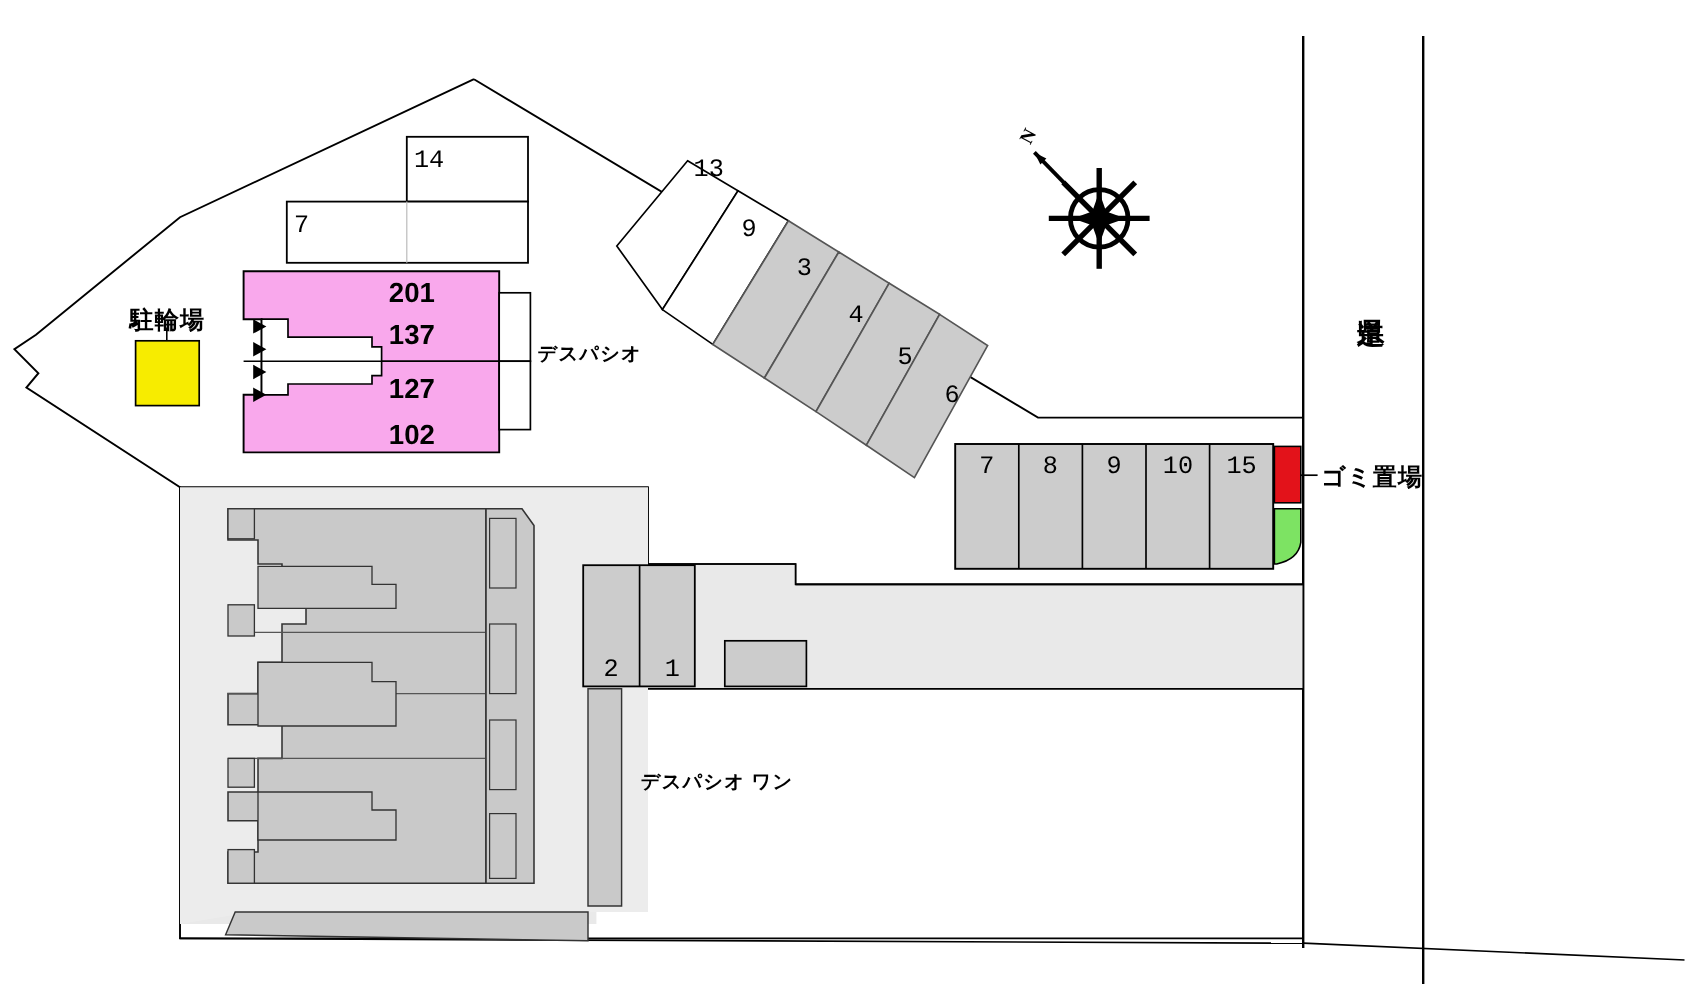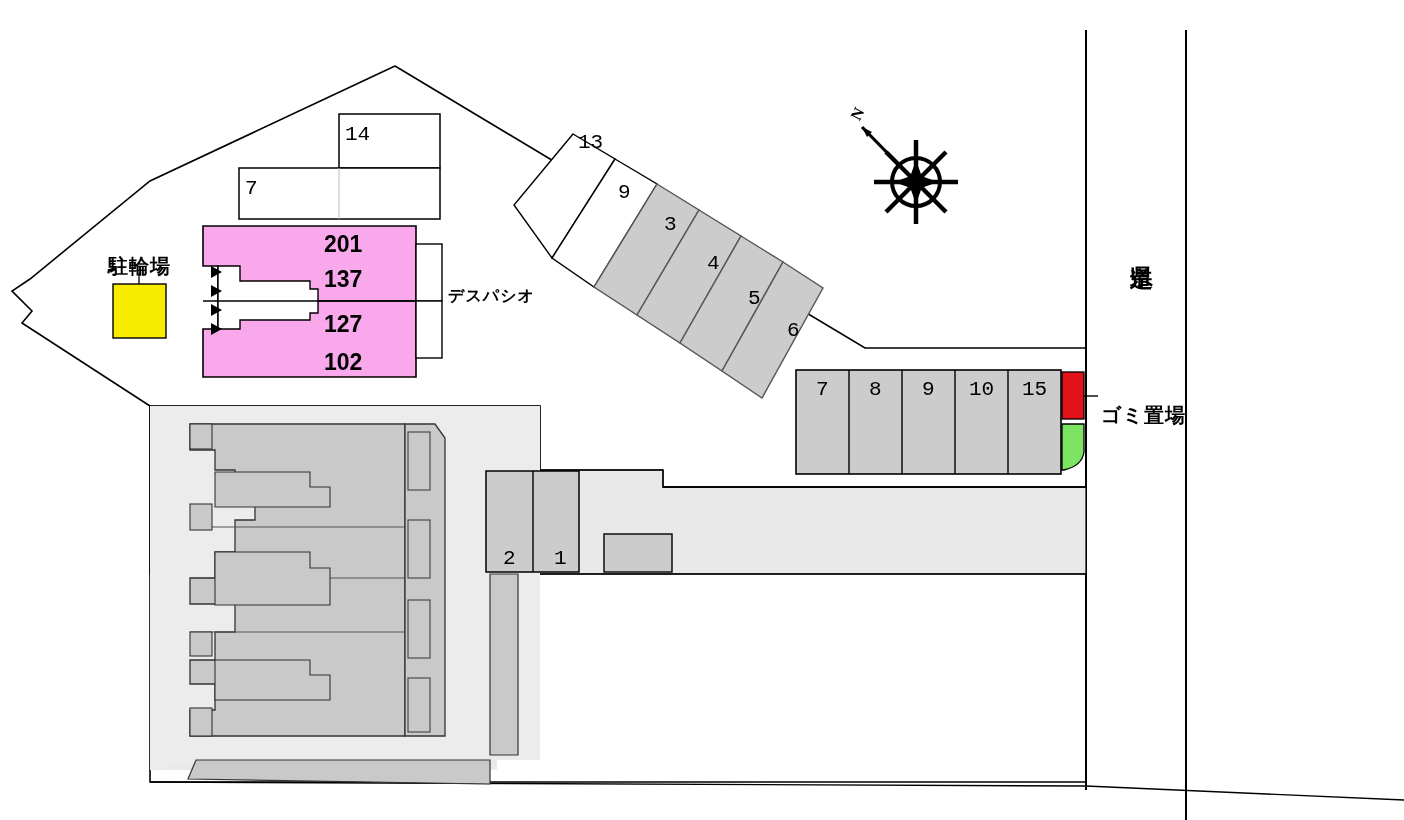--- a/index.html
+++ b/index.html
@@ -233,22 +233,23 @@
 
   <div class="lbl lbl-num" style="left:503px; top:548px;">2</div>
   <div class="lbl lbl-num" style="left:554px; top:548px;">1</div>
 
   <div class="lbl lbl-unit" style="left:324px; top:233px;">201</div>
   <div class="lbl lbl-unit" style="left:324px; top:268px;">137</div>
   <div class="lbl lbl-unit" style="left:324px; top:313px;">127</div>
   <div class="lbl lbl-unit" style="left:324px; top:351px;">102</div>
 
   <div class="lbl lbl-jp" style="left:448px; top:288px;">デスパシオ</div>
+  <div class="lbl lbl-jp" style="left:534px; top:645px;">デスパシオ ワン</div>
 
   <div class="lbl lbl-jp-sm" style="left:108px; top:256px;">駐輪場</div>
 
-  <div class="lbl lbl-jp-sm" style="left:1101px; top:387px;margin-top:18px;">ゴミ置場</div>
+  <div class="lbl lbl-jp-sm" style="left:1101px; top:387px;">ゴミ置場</div>
 
   <div class="lbl lbl-road" style="left:1123px; top:248px;">県道</div>
 
   <div class="lbl lbl-n" style="left:852px; top:106px;">N</div>
 
 </div>
 
 </body></html>

